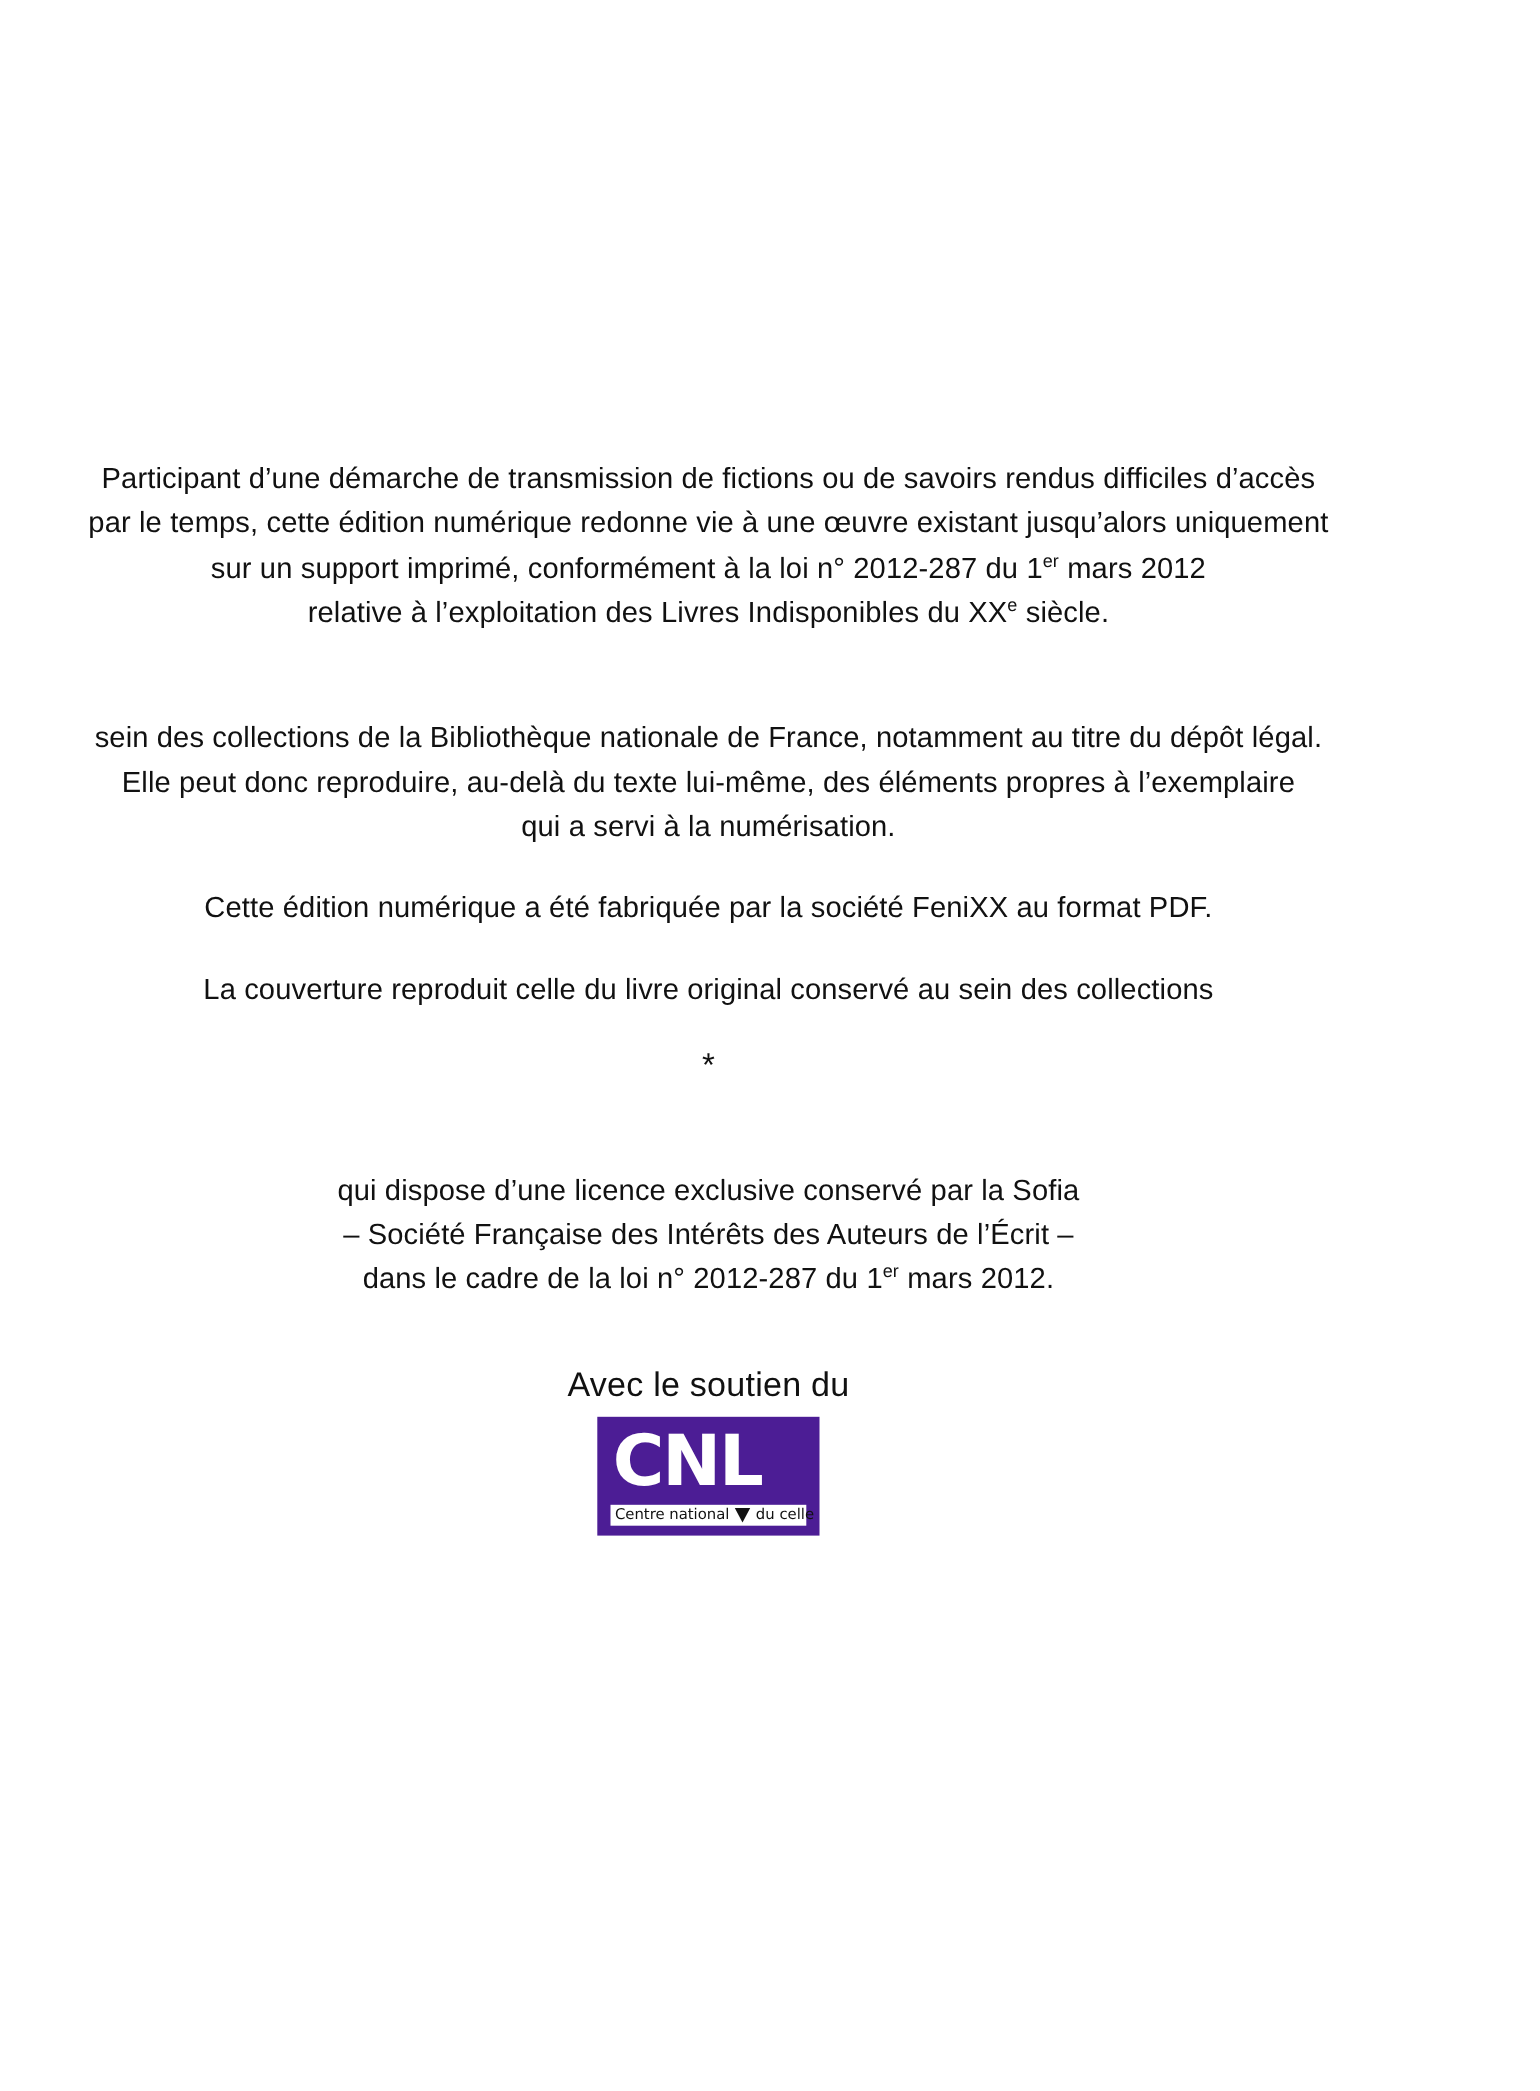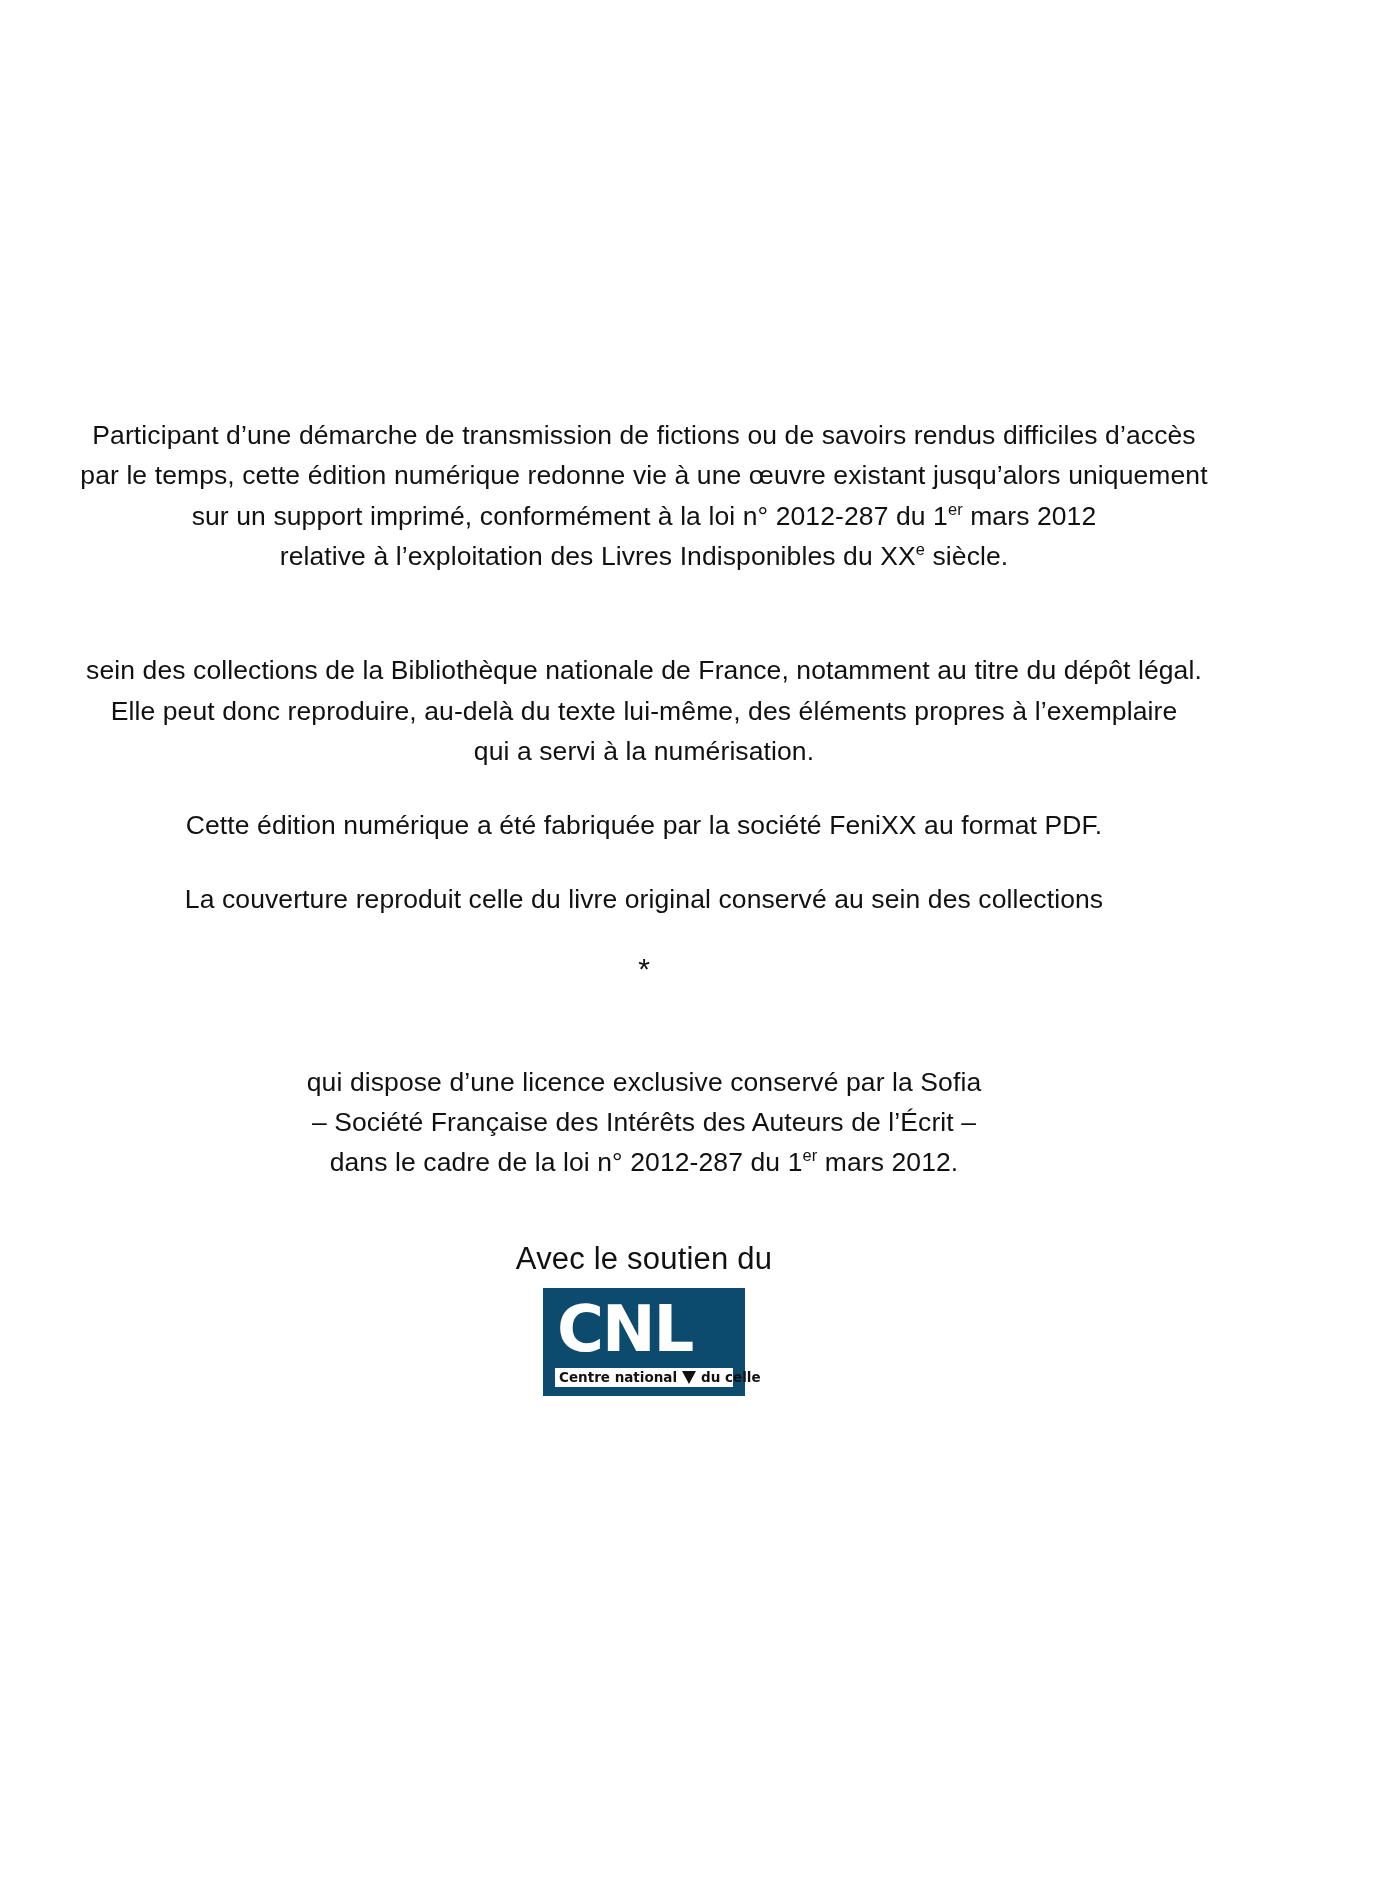--- a/index.html
+++ b/index.html
@@ -63,21 +63,21 @@
 
   .logo-caption {
     font-size: 31px;
     color: #111111;
     margin-bottom: 11px;
     letter-spacing: 0.2px;
   }
 
   .cnl-logo {
     display: inline-block;
-    background: #0c4a6e;
+    background: #4c1d95;
     width: 202px;
     padding: 10px 12px 9px 12px;
     box-sizing: border-box;
     text-align: left;
     position: relative;
   }
 
   .cnl-top {
     display: flex;
     align-items: flex-end;
@@ -105,21 +105,21 @@
     background: #ffffff;
     padding: 2px 4px;
     height: 19px;
     box-sizing: border-box;
   }
 
   .cnl-bottom .cnl-sub-left,
   .cnl-bottom .cnl-sub-right {
     color: #111111;
     font-family: "DejaVu Sans", sans-serif;
-    font-weight: bold;
+    font-weight: normal;
     font-size: 13.5px;
     line-height: 15px;
     white-space: nowrap;
   }
 
   .cnl-check {
     width: 0;
     height: 0;
     margin: 0 5px;
     border-left: 7px solid transparent;

